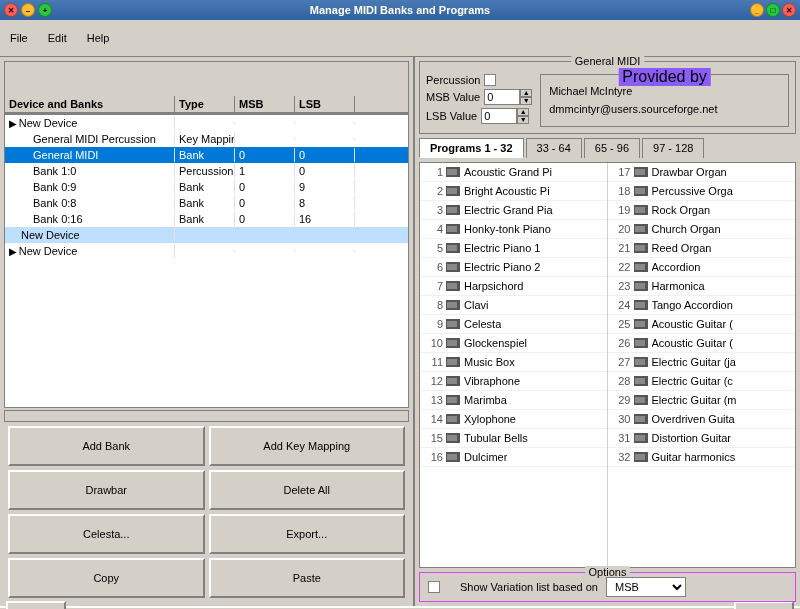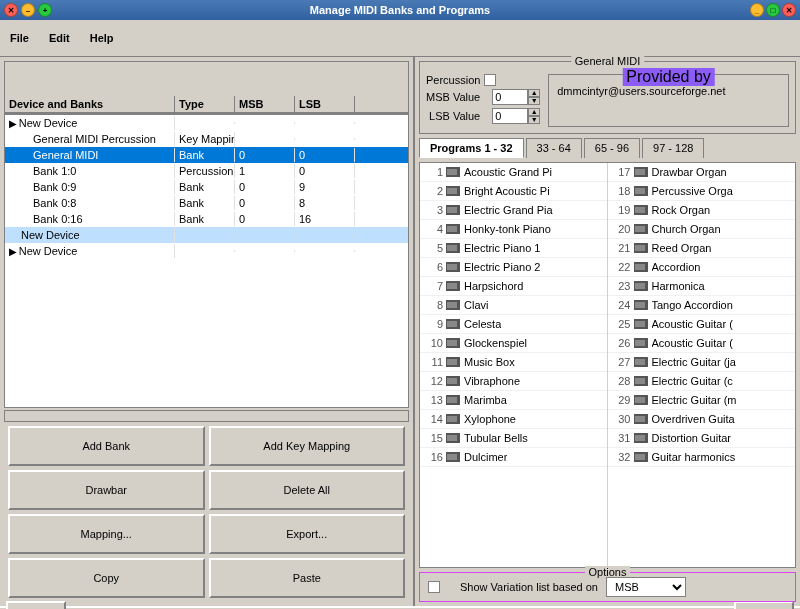--- a/index.html
+++ b/index.html
@@ -48,21 +48,20 @@
       gap: 3px;
     }
     .menu-bar {
       background: #d4d0c8;
       border-bottom: 1px solid #808080;
       padding: 18px 4px;
       display: flex;
       gap: 8px;
       height: 20px;
       align-items: center;
-      font-weight: bold;
     }
     .menu-item {
       padding: 1px 6px;
       cursor: pointer;
       font-size: 11px;
     }
     .main-content {
       display: flex;
       height: calc(609px - 40px - 20px);
     }
@@ -168,21 +167,21 @@
       background: #d4d0c8;
       padding: 0 4px;
       font-size: 11px;
       white-space: nowrap;
     }
     .general-midi-top {
       display: flex;
       gap: 8px;
     }
     .percussion-row { display: flex; align-items: center; gap: 4px; margin-bottom: 3px; }
-    .value-row { display: flex; align-items: center; gap: 12px; margin-bottom: 3px; justify-content: flex-end; }
+    .value-row { display: flex; align-items: center; gap: 4px; margin-bottom: 3px; }
     .spinner-input {
       display: flex;
       align-items: center;
     }
     .spin-field {
       width: 36px;
       height: 16px;
       border: 1px solid #808080;
       background: white;
       font-size: 11px;
@@ -449,21 +448,21 @@
   </div>
       </div>
 
     <div class="scrollbar-area"></div>
 
     <div class="bottom-buttons">
       <button class="btn">Add Bank</button>
       <button class="btn">Add Key Mapping</button>
       <button class="btn">Drawbar</button>
       <button class="btn">Delete All</button>
-      <button class="btn">Mapping...</button>
+      <button class="btn">Celesta...</button>
       <button class="btn">Export...</button>
       <button class="btn">Copy</button>
       <button class="btn">Paste</button>
     </div>
 
   </div>
 
   <div class="right-panel">
 
     <div class="group-box">
@@ -490,20 +489,21 @@
               <input class="spin-field" type="text" value="0" style="">
               <div class="spin-btns">
                 <div class="spin-btn">▲</div>
                 <div class="spin-btn">▼</div>
               </div>
             </div>
           </div>
         </div>
         <div class="provided-box">
           <span class="provided-title">Provided by</span>
+          <div class="provided-text">Michael McIntyre</div>
           <div class="provided-text">dmmcintyr@users.sourceforge.net</div>
         </div>
       </div>
     </div>
 
     <div class="tabs-row" id="tabs-row">
         <div class="tab active">Programs 1 - 32</div>
         <div class="tab">33 - 64</div>
         <div class="tab">65 - 96</div>
         <div class="tab">97 - 128</div>

